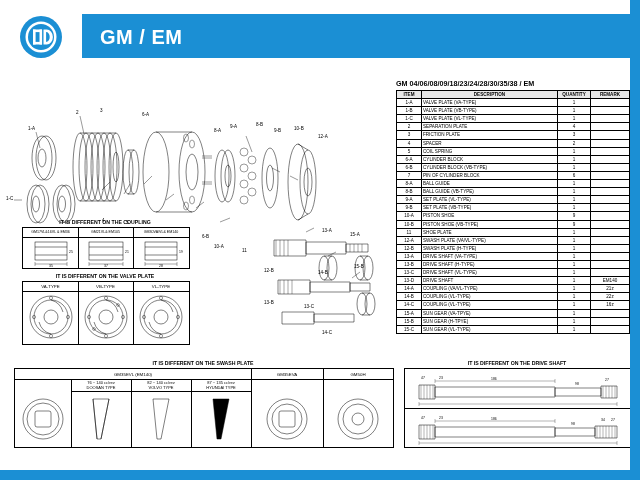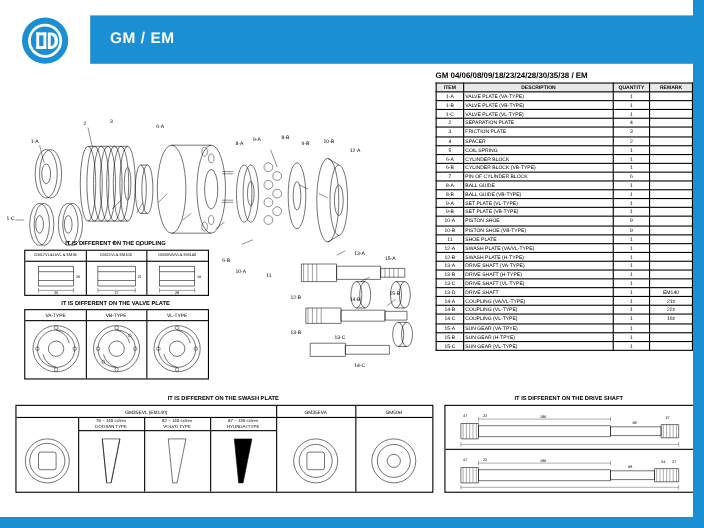--- a/index.html
+++ b/index.html
@@ -2,31 +2,31 @@
 <html><head>
 <meta charset="utf-8">
 <style>
   html,body{margin:0;padding:0;}
   body{width:640px;height:480px;background:#ffffff;font-family:"Liberation Sans",sans-serif;overflow:hidden;position:relative;}
   .page{position:relative;width:640px;height:480px;background:#fff;}
 
   
   .header{position:absolute;left:0;top:0;width:640px;height:70px;background:#ffffff;}
   .hdr-band{position:absolute;left:82px;top:14px;width:558px;height:44px;background:#1b8fd4;}
-  .hdr-title{position:absolute;left:100px;top:26px;color:#fff;font-size:14px;font-weight:bold;letter-spacing:.5px;}
+  .hdr-title{position:absolute;left:100px;top:26px;color:#fff;font-size:20px;font-weight:bold;letter-spacing:.5px;}
   .logo{position:absolute;left:20px;top:16px;width:42px;height:42px;border-radius:50%;background:#1b8fd4;}
   .logo svg{display:block;}
 
   
   .edge-right{position:absolute;right:0;top:0;width:10px;height:480px;background:#1b8fd4;}
   .edge-bottom{position:absolute;left:0;bottom:0;width:640px;height:10px;background:#1b8fd4;}
 
   
   .parts{position:absolute;left:396px;top:64px;width:234px;}
-  .parts-title{font-size:7.2px;font-weight:bold;color:#000;margin-bottom:2px;}
+  .parts-title{font-size:7.2px;font-weight:bold;color:#000;margin-bottom:2px;margin-top:15px;}
   table.pt{border-collapse:collapse;width:234px;font-size:4.6px;}
   table.pt th, table.pt td{border:0.5px solid #000;padding:0 1px;height:7.1px;line-height:7.1px;}
   table.pt th{background:#e8e8e8;font-weight:bold;text-align:center;font-size:4.6px;}
   td.c{text-align:center;width:22px;}
   td.q{text-align:center;width:30px;}
   td.r{text-align:center;width:36px;}
   td.d{text-align:left;padding-left:2px;}
 
   
   .diagram{position:absolute;left:6px;top:72px;width:384px;height:270px;}

